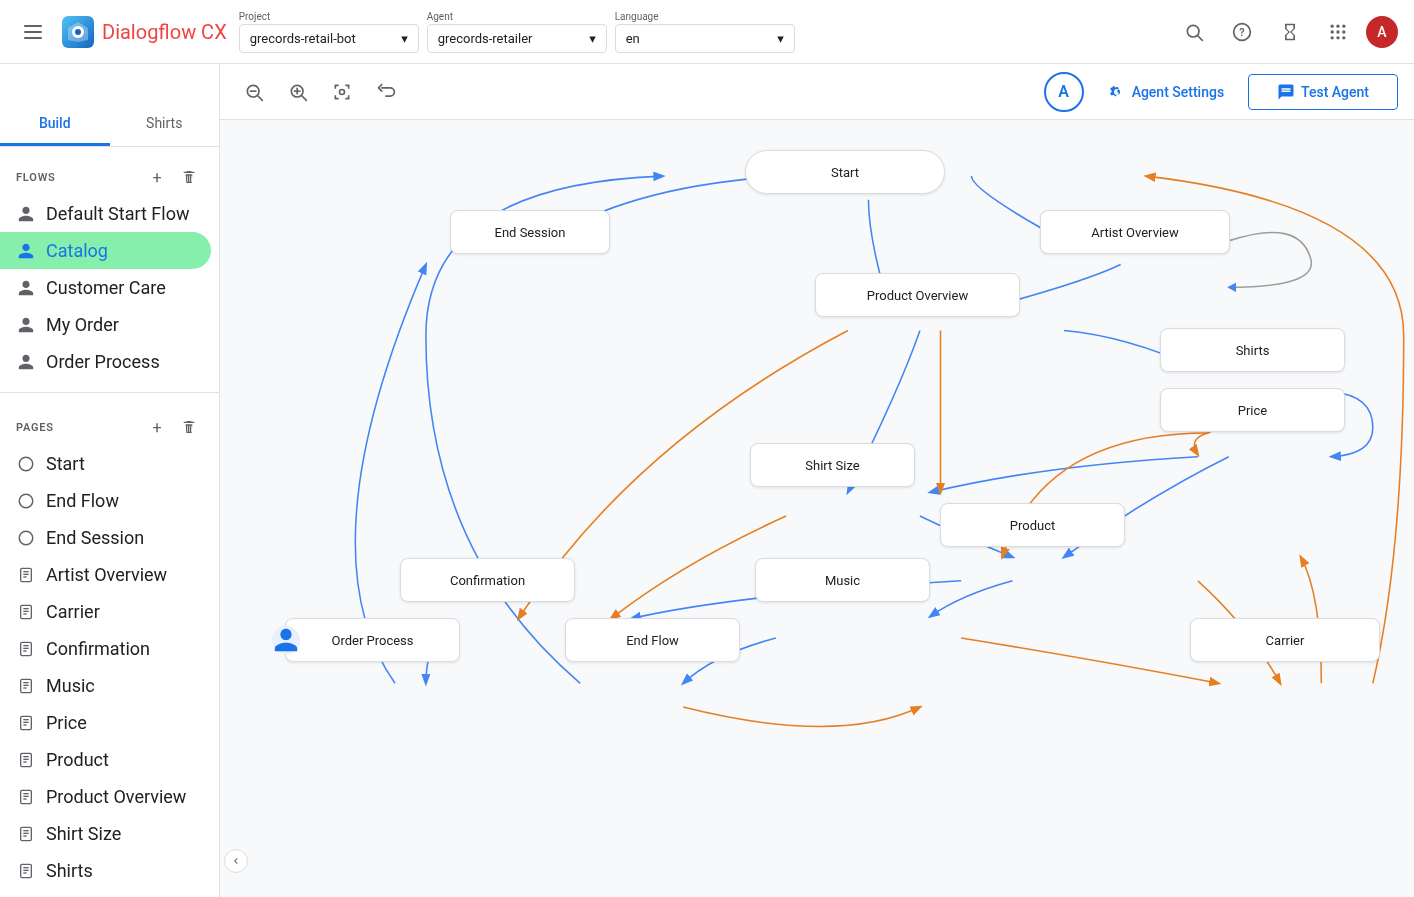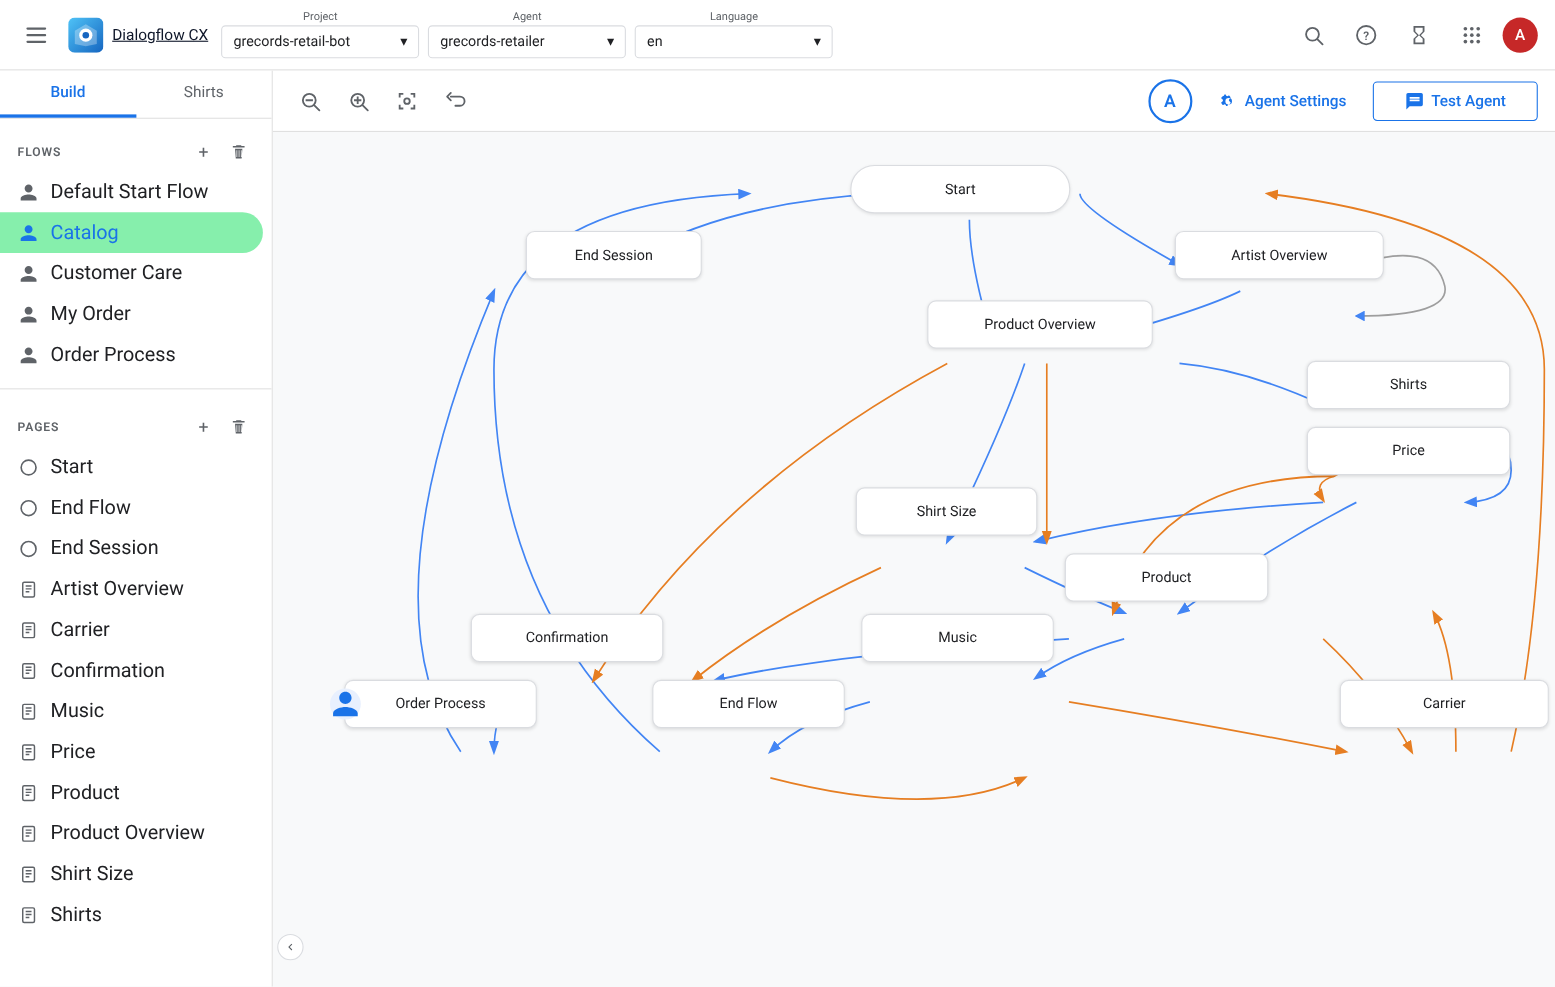--- a/index.html
+++ b/index.html
@@ -8,42 +8,42 @@
     
     .topbar {
       display: flex; align-items: center; height: 64px; background: #fff;
       border-bottom: 1px solid #e0e0e0; padding: 0 16px; gap: 12px; position: relative; z-index: 10;
     }
     .topbar-left { display: flex; align-items: center; gap: 12px; flex: 0 0 auto; }
     .hamburger-icon { cursor: pointer; display: flex; flex-direction: column; gap: 4px; padding: 8px; }
     .hamburger-icon span { display: block; width: 18px; height: 2px; background: #5f6368; border-radius: 1px; }
     .logo-container { display: flex; align-items: center; gap: 8px; }
     .logo-icon { width: 32px; height: 32px; }
-    .logo-text { font-size: 14px; color: #0f172a; font-weight: 400; white-space: nowrap; text-decoration: underline; }
+    .logo-text { font-size: 20px; color: #ef4444; font-weight: 400; white-space: nowrap; }
 
     .dropdowns { display: flex; align-items: center; gap: 8px; flex: 1; }
     .dropdown-group { display: flex; flex-direction: column; min-width: 180px; }
-    .dropdown-label { font-size: 10px; color: #5f6368; margin-bottom: 2px; text-align: center; }
+    .dropdown-label { font-size: 10px; color: #5f6368; margin-bottom: 2px; }
     .dropdown-select {
       display: flex; align-items: center; justify-content: space-between;
       border: 1px solid #dadce0; border-radius: 4px; padding: 6px 10px;
       background: #fff; cursor: pointer; gap: 8px; min-width: 180px;
     }
     .dropdown-select span { font-size: 13px; color: #202124; }
     .dropdown-chevron { color: #5f6368; font-size: 12px; }
 
     .topbar-right { display: flex; align-items: center; gap: 8px; margin-left: auto; }
     .icon-btn { width: 40px; height: 40px; border-radius: 50%; display: flex; align-items: center; justify-content: center; cursor: pointer; color: #5f6368; font-size: 18px; }
     .avatar { width: 32px; height: 32px; border-radius: 50%; background: #c62828; color: #fff; display: flex; align-items: center; justify-content: center; font-size: 14px; font-weight: 500; cursor: pointer; }
 
     
     .app-body { display: flex; height: calc(897px - 64px); }
 
     
-    .sidebar { width: 248px; background: #fff; border-right: 1px solid #e0e0e0; display: flex; flex-direction: column; overflow-y: auto; flex-shrink: 0; }
+    .sidebar { width: 220px; background: #fff; border-right: 1px solid #e0e0e0; display: flex; flex-direction: column; overflow-y: auto; flex-shrink: 0; justify-content: flex-end; }
     .sidebar-tabs { display: flex; border-bottom: 1px solid #e0e0e0; }
     .sidebar-tab { flex: 1; text-align: center; padding: 12px 0; font-size: 14px; cursor: pointer; color: #5f6368; border-bottom: 3px solid transparent; }
     .sidebar-tab.active { color: #1a73e8; border-bottom: 3px solid #1a73e8; font-weight: 500; }
 
     .sidebar-section { padding: 8px 0; }
     .sidebar-section-header { display: flex; align-items: center; justify-content: space-between; padding: 8px 16px 4px; }
     .sidebar-section-title { font-size: 11px; font-weight: 600; color: #5f6368; letter-spacing: 0.8px; text-transform: uppercase; }
     .sidebar-section-actions { display: flex; gap: 4px; }
     .sidebar-action-btn { width: 28px; height: 28px; display: flex; align-items: center; justify-content: center; cursor: pointer; color: #5f6368; border-radius: 4px; font-size: 16px; }
 

